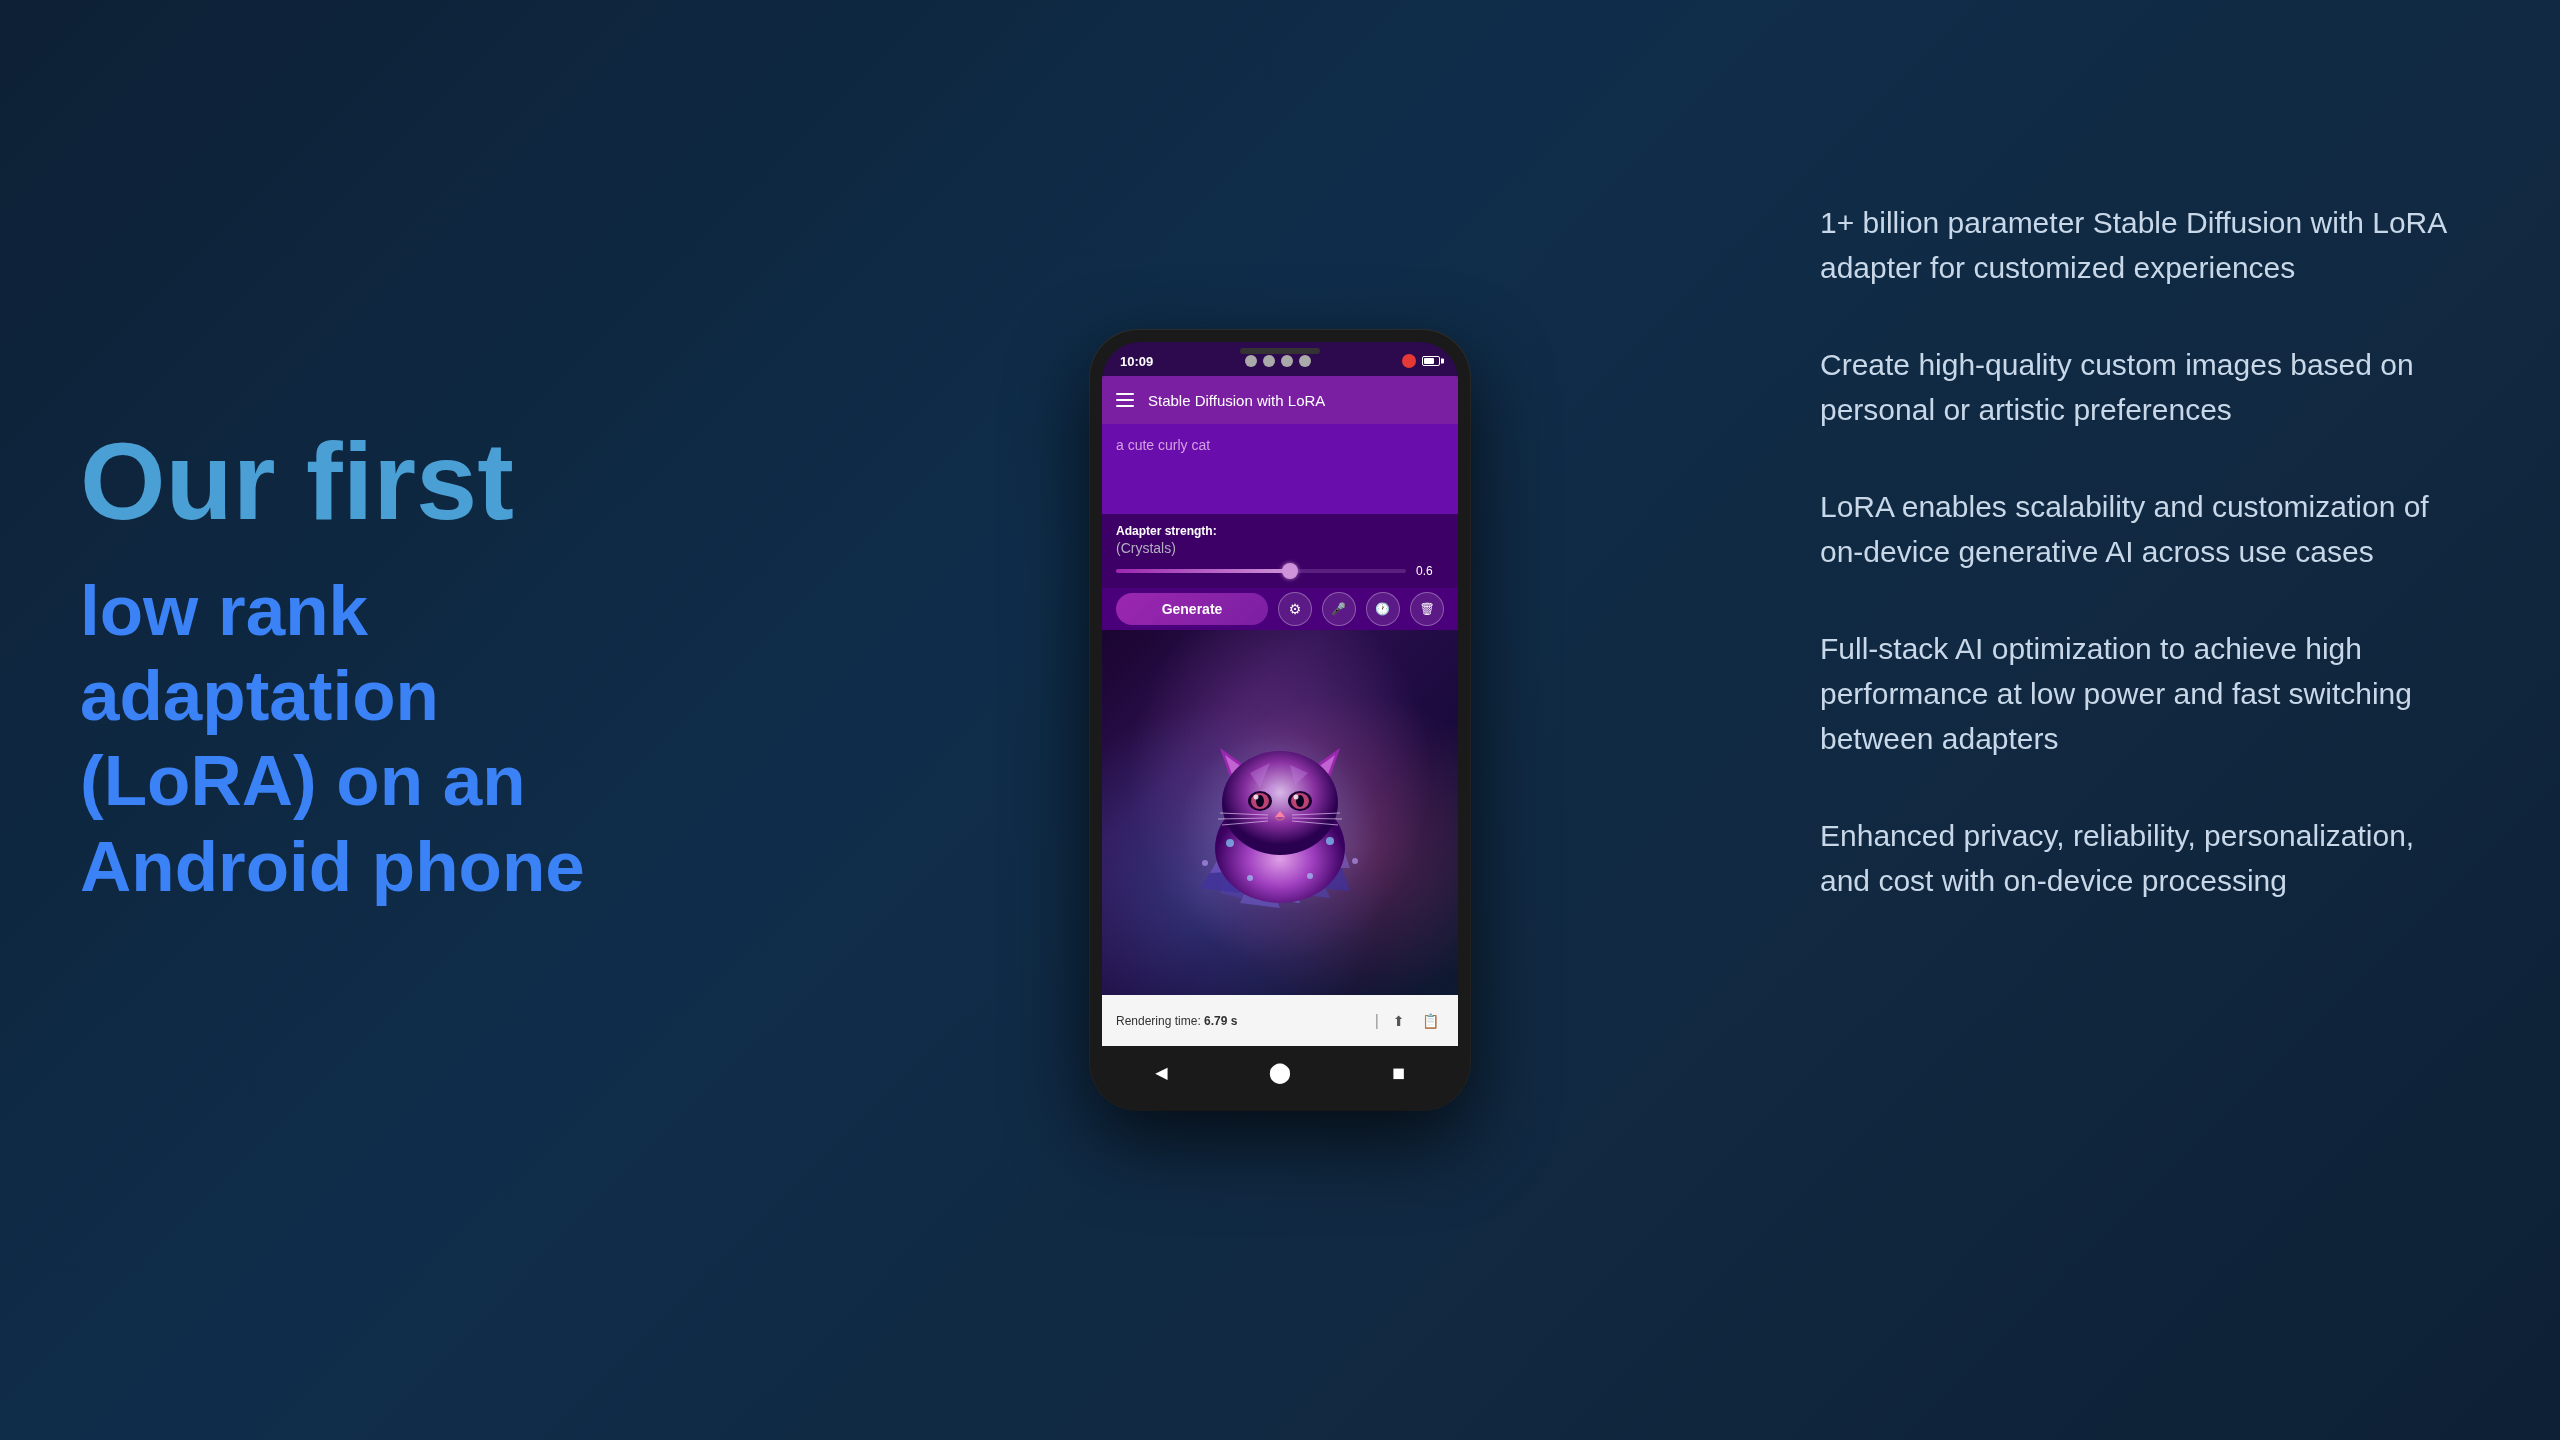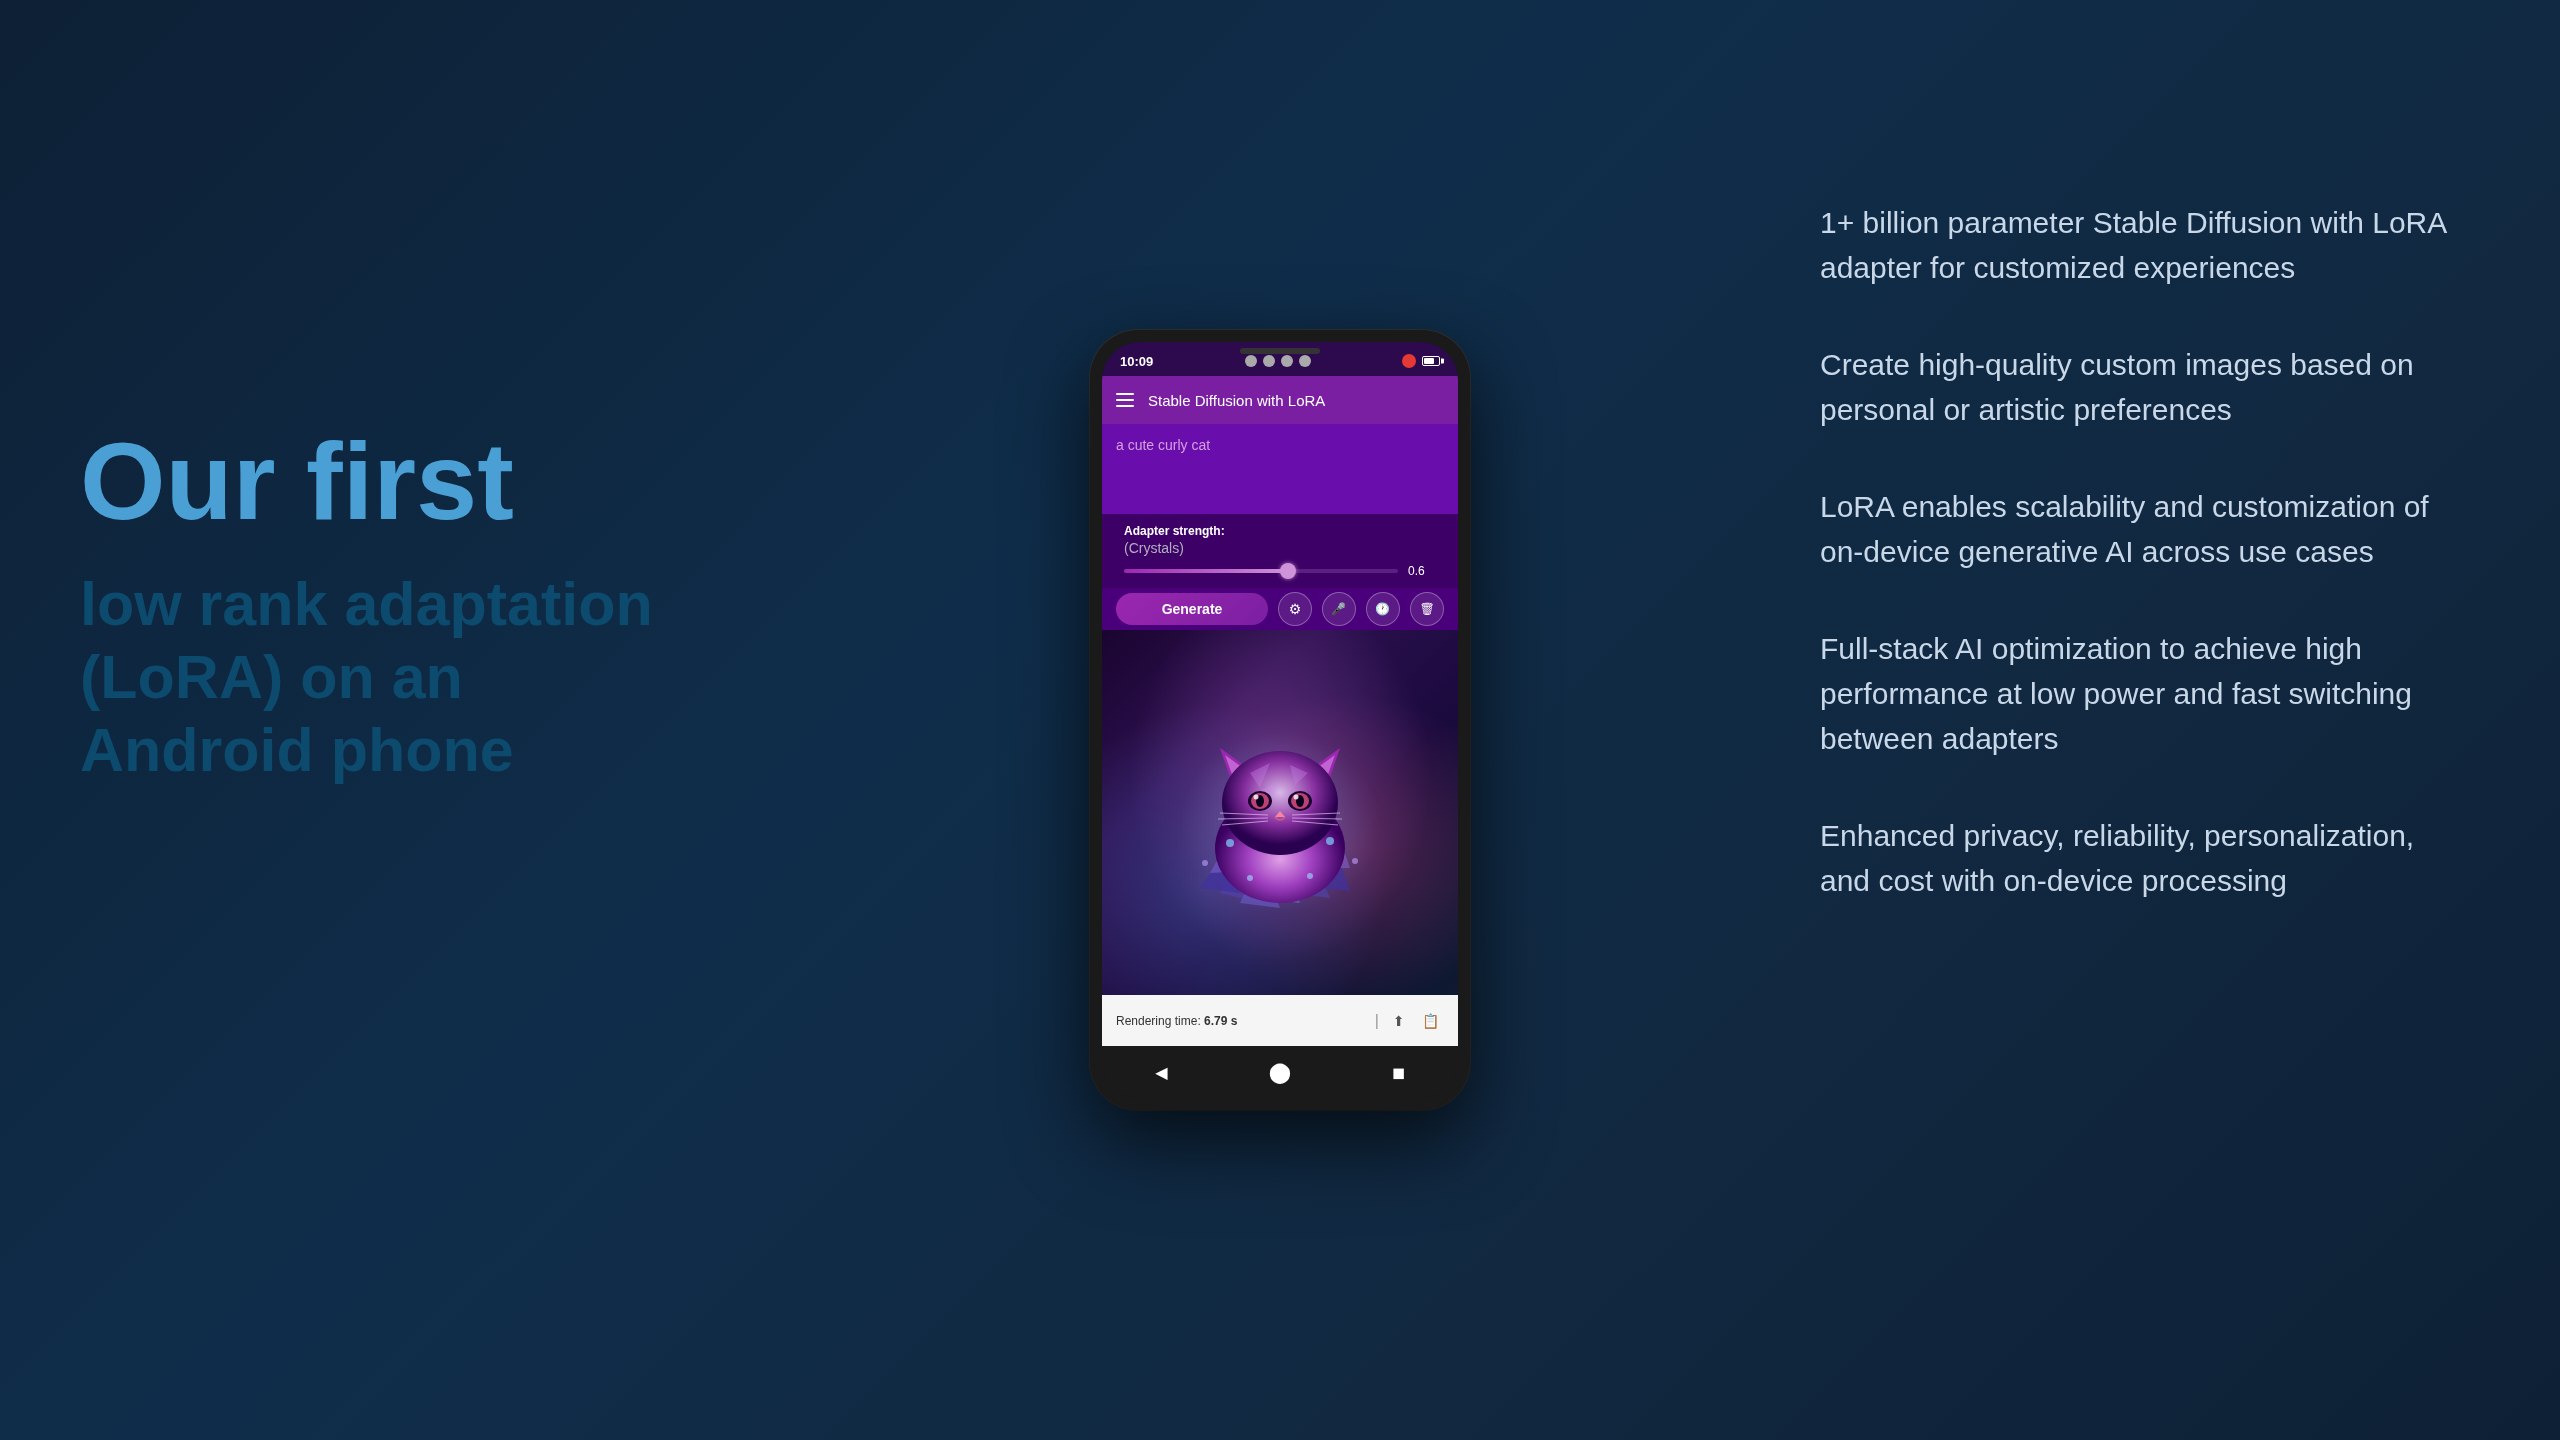--- a/index.html
+++ b/index.html
@@ -23,23 +23,23 @@
 
     .headline-first {
       font-size: 110px;
       font-weight: 700;
       color: #4a9fd4;
       line-height: 1.1;
       margin-bottom: 27px;
     }
 
     .headline-rest {
-      font-size: 61px;
+      font-size: 71px;
       font-weight: 600;
-      color: #0c4a6e;
+      color: #3b82f6;
       line-height: 1.2;
     }
 
     
     .right-section {
       position: absolute;
       right: 100px;
       top: 200px;
       width: 640px;
     }
@@ -195,21 +195,21 @@
 
     .prompt-text {
       color: #d4a0e0;
       font-size: 14px;
       margin-top: 48px;
     }
 
     
     .adapter-section {
       background: #3d0066;
-      padding: 10px 22px;
+      padding: 10px 14px;
       flex-shrink: 0;
     }
 
     .adapter-label {
       color: white;
       font-size: 12px;
       font-weight: 600;
       margin-bottom: 2px;
     }
 

